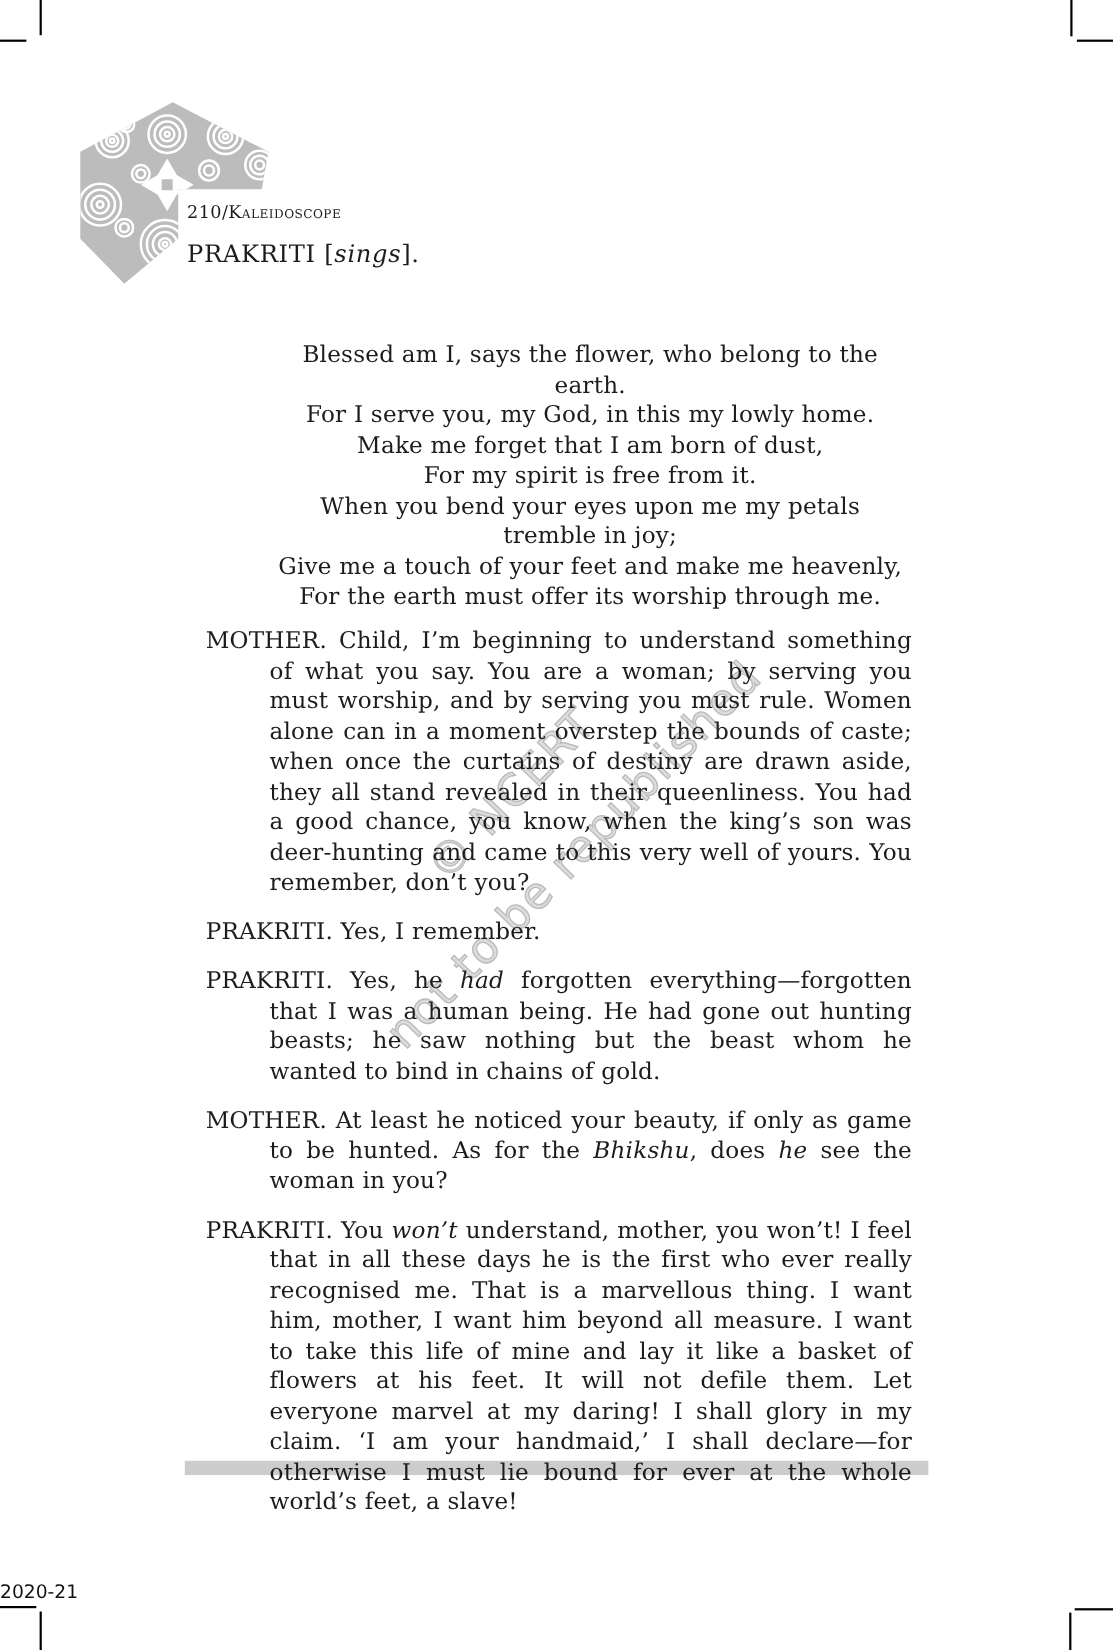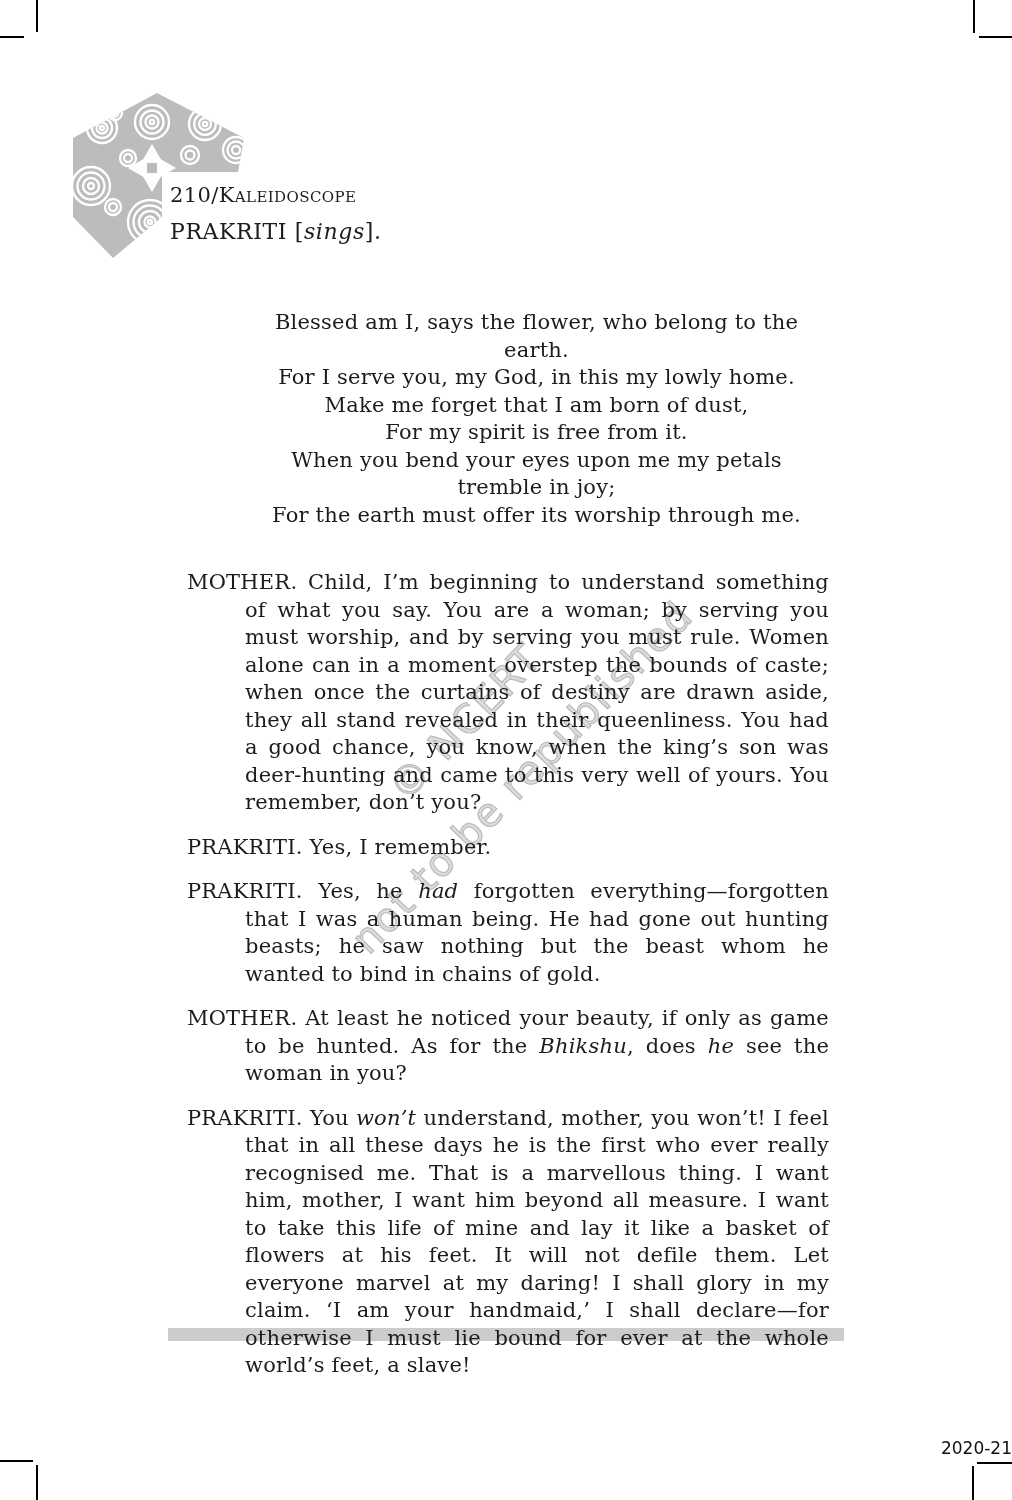--- a/index.html
+++ b/index.html
@@ -8,40 +8,40 @@
     font-family:"DejaVu Serif", serif;color:#1c1c1c;
   }
   
   .crop{position:absolute;background:#000;}
   
   #logo{position:absolute;left:70px;top:90px;}
   #logo .hex{fill:#bcbcbc;}
   #logo .sp circle{fill:none;stroke:#ffffff;stroke-width:2.3px;}
   #logo .star polygon{fill:#ffffff;}
   
-  .header-line{position:absolute;left:170px;top:183px;font-size:21px;letter-spacing:.4px;z-index:3;}
+  .header-line{position:absolute;left:170px;top:183px;font-size:16px;letter-spacing:.4px;z-index:3;}
   .header-line .sc{font-variant:small-caps;}
   .stage-line{position:absolute;left:170px;top:219px;font-size:22px;letter-spacing:.6px;z-index:3;}
   .it{font-style:italic;}
   
   .poem{position:absolute;left:228px;top:279px;width:617px;text-align:center;
         font-size:21px;line-height:27.5px;letter-spacing:.2px;z-index:3;margin-top:30px;}
   
   .dialogue{position:absolute;left:170px;top:552px;width:676px;
         font-size:21px;line-height:27.5px;letter-spacing:.2px;z-index:3;}
   .dialogue p{margin:17px;text-align:justify;padding-left:58px;text-indent:-58px;}
   
   .sep-bar{position:absolute;left:168px;top:1328px;width:676px;height:13px;background:#cccccc;}
   
   .watermark{position:absolute;left:194px;top:671px;width:600px;text-align:center;
         transform:rotate(-46deg);font-family:"DejaVu Sans",sans-serif;
         font-size:40px;line-height:79px;letter-spacing:2px;color:#d6d6d6;
         -webkit-text-stroke:1.2px #b0b0b0;opacity:.85;z-index:1;}
   
-  .footer{position:absolute;left:0;top:1438px;width:1012px;text-align:right;
+  .footer{position:absolute;left:0;top:1438px;width:1012px;text-align:left;
         font-family:"DejaVu Sans",sans-serif;font-size:17px;color:#111;z-index:3;}
 </style>
 </head>
 <body>
 
 <div id="page">
 
   <div class="crop" style="left:36px;top:0;width:2px;height:32px;"></div>
   <div class="crop" style="left:0;top:36px;width:24px;height:2px;"></div>
   <div class="crop" style="left:973px;top:0;width:2px;height:33px;"></div>
@@ -134,20 +134,21 @@
   <div class="stage-line"><span>PRAKRITI</span><span> [</span><span class="it">sings</span><span>].</span></div>
 
   <div class="poem">
       <div>Blessed am I, says the flower, who belong to the</div>
       <div>earth.</div>
       <div>For I serve you, my God, in this my lowly home.</div>
       <div>Make me forget that I am born of dust,</div>
       <div>For my spirit is free from it.</div>
       <div>When you bend your eyes upon me my petals</div>
       <div>tremble in joy;</div>
+      <div>Give me a touch of your feet and make me heavenly,</div>
       <div>For the earth must offer its worship through me.</div>
     </div>
 
   <div class="dialogue">
       <p><span>MOTHER.</span><span> Child, I’m beginning to understand something of what you say. You are a woman; by serving you must worship, and by serving you must rule. Women alone can in a moment overstep the bounds of caste; when once the curtains of destiny are drawn aside, they all stand revealed in their queenliness. You had a good chance, you know, when the king’s son was deer-hunting and came to this very well of yours. You remember, don’t you?</span></p>
       <p><span>PRAKRITI.</span><span> Yes, I remember.</span></p>
       <p><span>PRAKRITI.</span><span> Yes, he </span><span class="it">had</span><span> forgotten everything—forgotten that I was a human being. He had gone out hunting beasts; he saw nothing but the beast whom he wanted to bind in chains of gold.</span></p>
       <p><span>MOTHER.</span><span> At least he noticed your beauty, if only as game to be hunted. As for the </span><span class="it">Bhikshu</span><span>, does </span><span class="it">he</span><span> see the woman in you?</span></p>
       <p><span>PRAKRITI.</span><span> You </span><span class="it">won’t</span><span> understand, mother, you won’t! I feel that in all these days he is the first who ever really recognised me. That is a marvellous thing. I want him, mother, I want him beyond all measure. I want to take this life of mine and lay it like a basket of flowers at his feet. It will not defile them. Let everyone marvel at my daring! I shall glory in my claim. ‘I am your handmaid,’ I shall declare—for otherwise I must lie bound for ever at the whole world’s feet, a slave!</span></p>
     </div>

